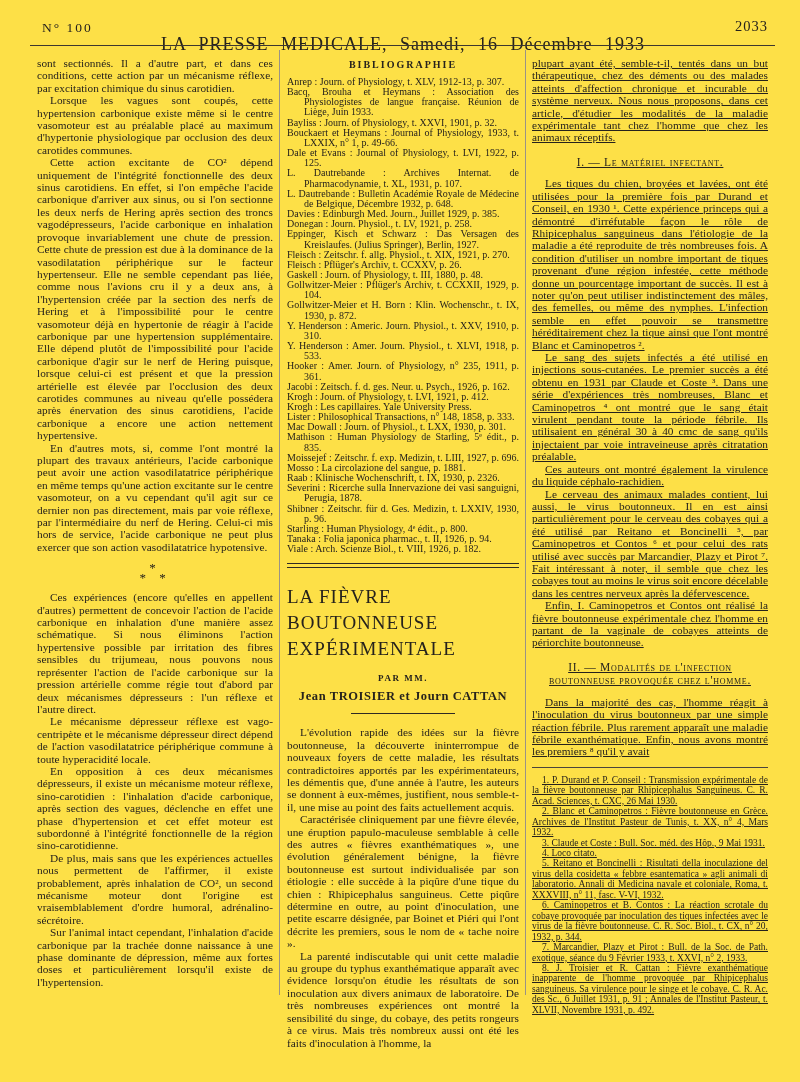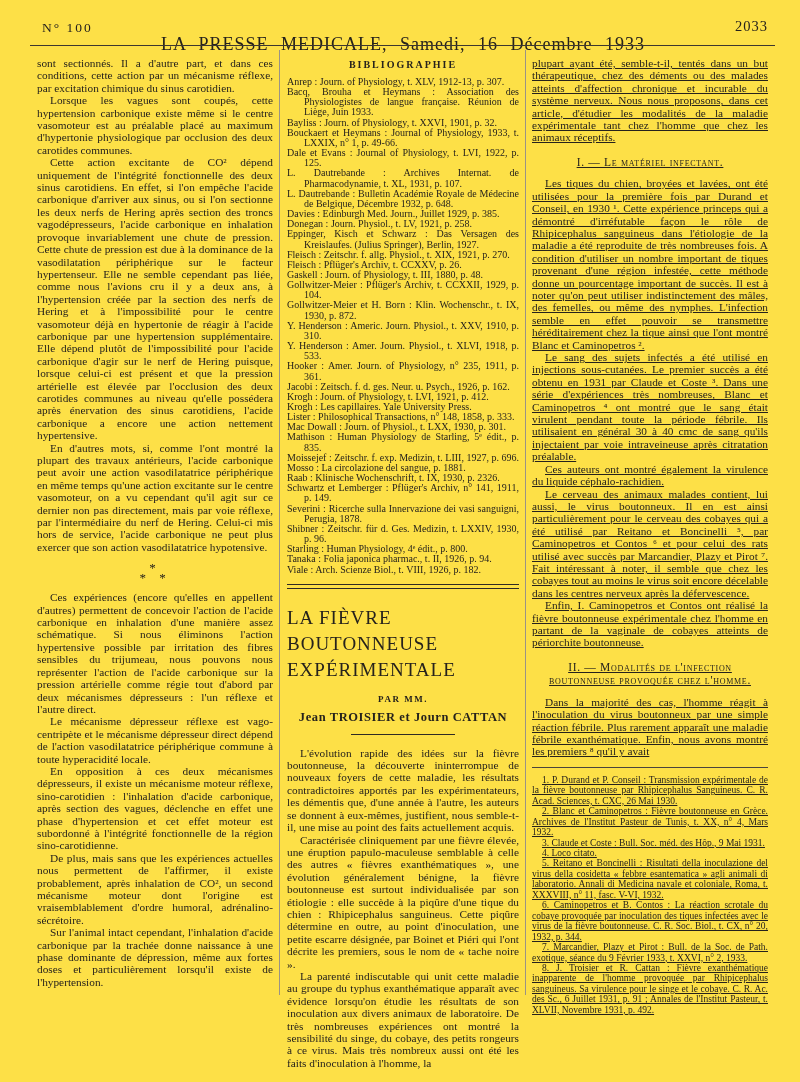--- a/index.html
+++ b/index.html
@@ -116,21 +116,20 @@
         <p class="entry">Hooker : Amer. Journ. of Physiology, n° 235, 1911, p. 361.</p>
         <p class="entry">Jacobi : Zeitsch. f. d. ges. Neur. u. Psych., 1926, p. 162.</p>
         <p class="entry">Krogh : Journ. of Physiology, t. LVI, 1921, p. 412.</p>
         <p class="entry">Krogh : Les capillaires. Yale University Press.</p>
         <p class="entry">Lister : Philosophical Transactions, n° 148, 1858, p. 333.</p>
         <p class="entry">Mac Dowall : Journ. of Physiol., t. LXX, 1930, p. 301.</p>
         <p class="entry">Mathison : Human Physiology de Starling, 5ᵉ édit., p. 835.</p>
         <p class="entry">Moissejef : Zeitschr. f. exp. Medizin, t. LIII, 1927, p. 696.</p>
         <p class="entry">Mosso : La circolazione del sangue, p. 1881.</p>
         <p class="entry">Raab : Klinische Wochenschrift, t. IX, 1930, p. 2326.</p>
-        <p class="entry">Schwartz et Lemberger : Pflüger's Archiv, n° 141, 1911, p. 149.</p>
         <p class="entry">Severini : Ricerche sulla Innervazione dei vasi sanguigni, Perugia, 1878.</p>
         <p class="entry">Shibner : Zeitschr. für d. Ges. Medizin, t. LXXIV, 1930, p. 96.</p>
         <p class="entry">Starling : Human Physiology, 4ᵉ édit., p. 800.</p>
         <p class="entry">Tanaka : Folia japonica pharmac., t. II, 1926, p. 94.</p>
         <p class="entry">Viale : Arch. Scienze Biol., t. VIII, 1926, p. 182.</p>
       </div>
 
     <div class="article-rule"></div>
 
     <div class="article-title">

